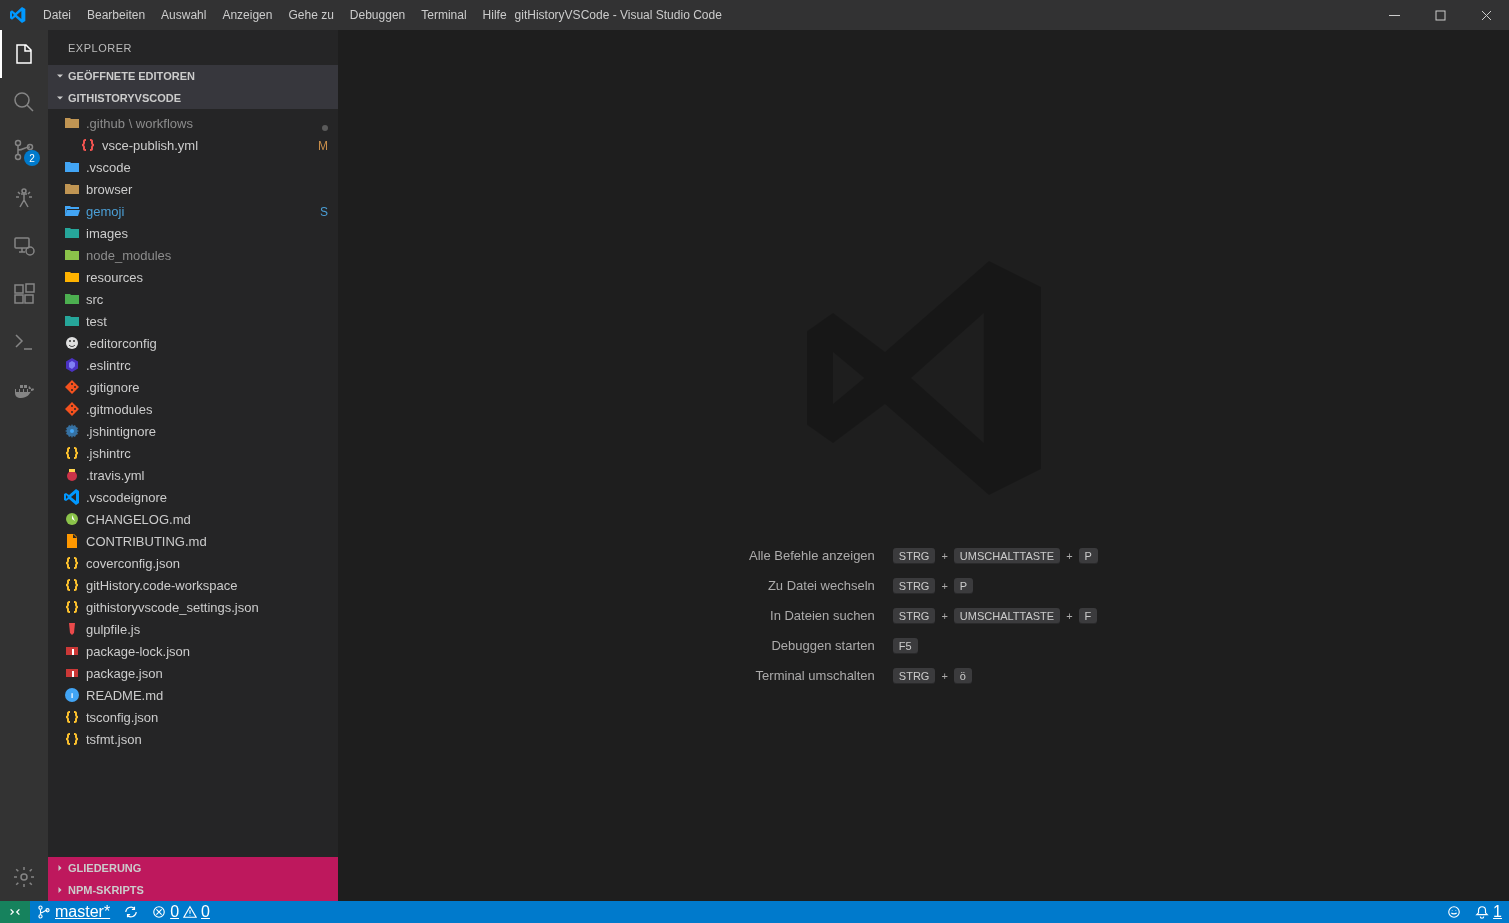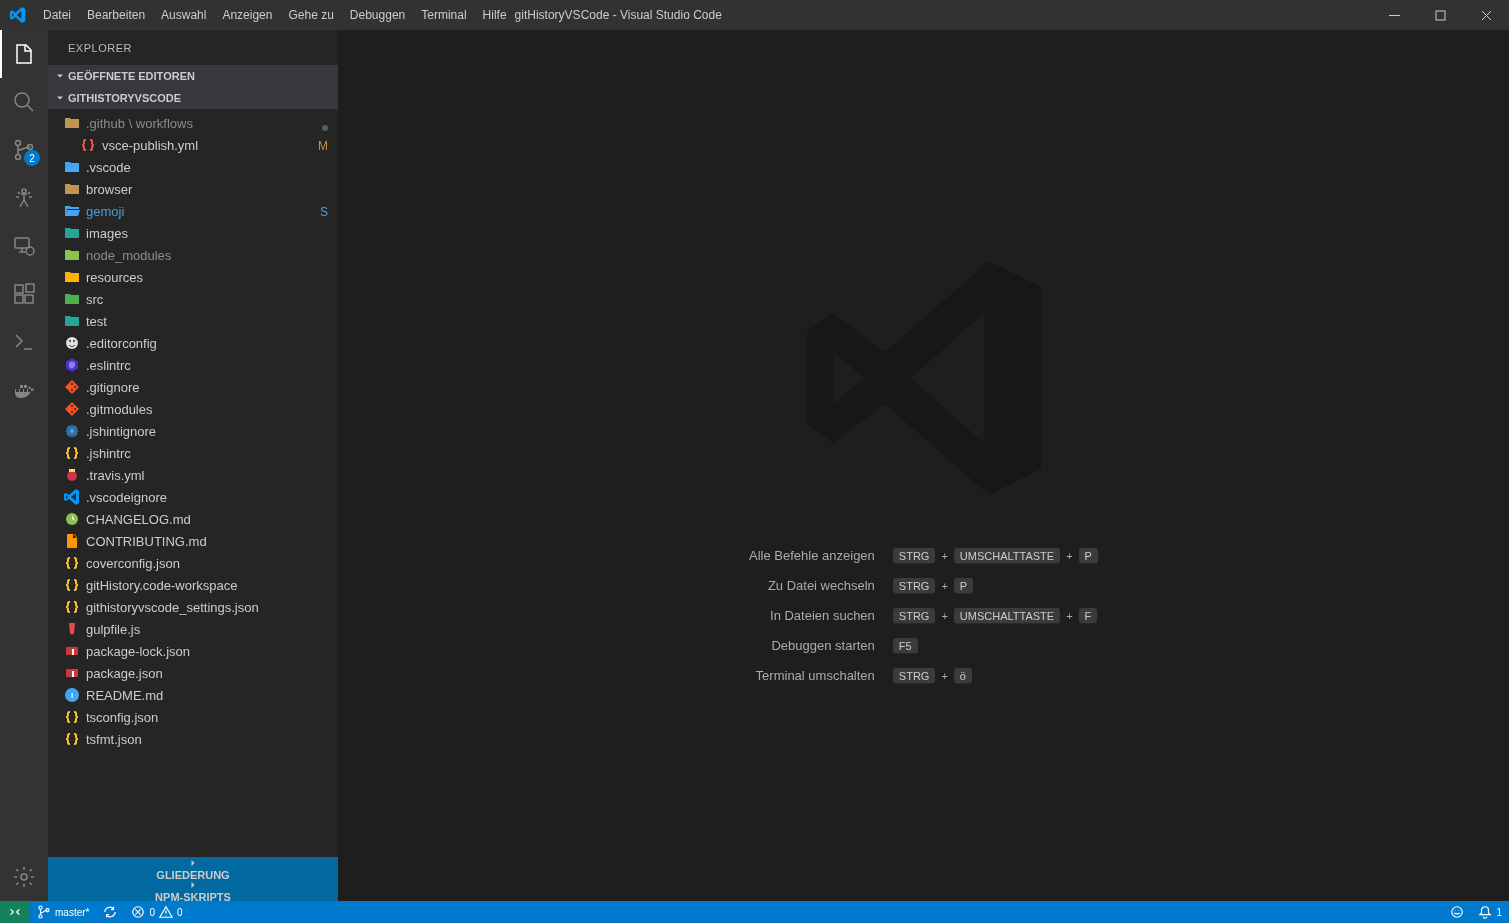--- a/index.html
+++ b/index.html
@@ -15,37 +15,37 @@
 .activity-bar { width: 48px; background: #333333; display: flex; flex-direction: column; justify-content: space-between; }
 .activity-top, .activity-bottom { display: flex; flex-direction: column; }
 .activity-item { width: 48px; height: 48px; display: flex; align-items: center; justify-content: center; color: #858585; cursor: pointer; position: relative; }
 .activity-item.active { color: #ffffff; }
 .activity-item.active::before { content: ""; position: absolute; left: 0; top: 0; bottom: 0; width: 2px; background: #fff; }
 .activity-item svg { width: 24px; height: 24px; }
 .badge { position: absolute; bottom: 8px; right: 8px; background: #007acc; color: #fff; border-radius: 10px; min-width: 16px; height: 16px; font-size: 10px; display: flex; align-items: center; justify-content: center; padding: 0 4px; }
 .sidebar { width: 290px; background: #252526; display: flex; flex-direction: column; overflow: hidden; }
 .sidebar-header { height: 35px; display: flex; align-items: center; padding: 0 20px; color: #bbbbbb; font-size: 11px; letter-spacing: 0.5px; }
 .section-hdr { height: 22px; background: #37373d; display: flex; align-items: center; padding: 0 4px; color: #ccc; font-size: 11px; font-weight: bold; cursor: pointer; }
-.section-hdr.dark { background: #0369a1; font-weight: bold; flex-direction: column; }
+.section-hdr.dark { background: #be185d; font-weight: bold; }
 .section-hdr .chev { width: 16px; display: inline-flex; justify-content: center; }
 .tree { flex: 1; overflow-y: auto; padding-top: 0; }
 .tree-item { height: 22px; display: flex; align-items: flex-end; padding-left: 16px; padding-right: 10px; cursor: pointer; font-size: 13px; color: #cccccc; white-space: nowrap; }
 .tree-item .icon { width: 16px; height: 16px; margin-right: 6px; display: inline-flex; align-items: center; justify-content: center; flex-shrink: 0; }
 .tree-item .label { flex: 1; overflow: hidden; text-overflow: ellipsis; }
 .tree-item .badge-char { color: #c98f4b; font-size: 12px; margin-left: 4px; }
 .tree-item.dim { color: #8c8c8c; }
 .tree-item.blue { color: #4b9fd6; }
 .tree-item .dot { width: 6px; height: 6px; border-radius: 50%; background: #5a5a5a; }
 .editor { flex: 1; background: #1e1e1e; position: relative; display: flex; flex-direction: column; align-items: center; justify-content: center; }
 .watermark { width: 260px; height: 260px; margin-bottom: 40px; opacity: 0.6; }
 .shortcuts { display: grid; grid-template-columns: auto auto; column-gap: 18px; row-gap: 14px; align-items: center; }
 .sc-label { text-align: right; font-size: 13px; color: #acabab; }
 .sc-keys { display: flex; gap: 6px; align-items: center; font-size: 11px; color: #acabab; }
 .key { background: #3b3b3d; border-radius: 3px; padding: 2px 6px; color: #ccc; font-size: 11px; box-shadow: inset 0 -1px 0 rgba(0,0,0,0.3); }
-.status-bar { height: 22px; background: #007acc; display: flex; align-items: center; color: #fff; font-size: 10px; }
+.status-bar { height: 22px; background: #007acc; display: flex; align-items: center; color: #fff; font-size: 16px; text-decoration: underline; }
 .status-left, .status-right { display: flex; align-items: center; height: 100%; }
 .status-right { margin-left: auto; }
 .status-item { padding: 0 7px; height: 100%; display: flex; align-items: center; gap: 4px; cursor: pointer; }
 .status-item.remote { background: #16825d; padding: 0 8px; }
 .chev svg { width: 12px; height: 12px; }
 </style>
 </head>
 <body>
 
 <div class="title-bar">

